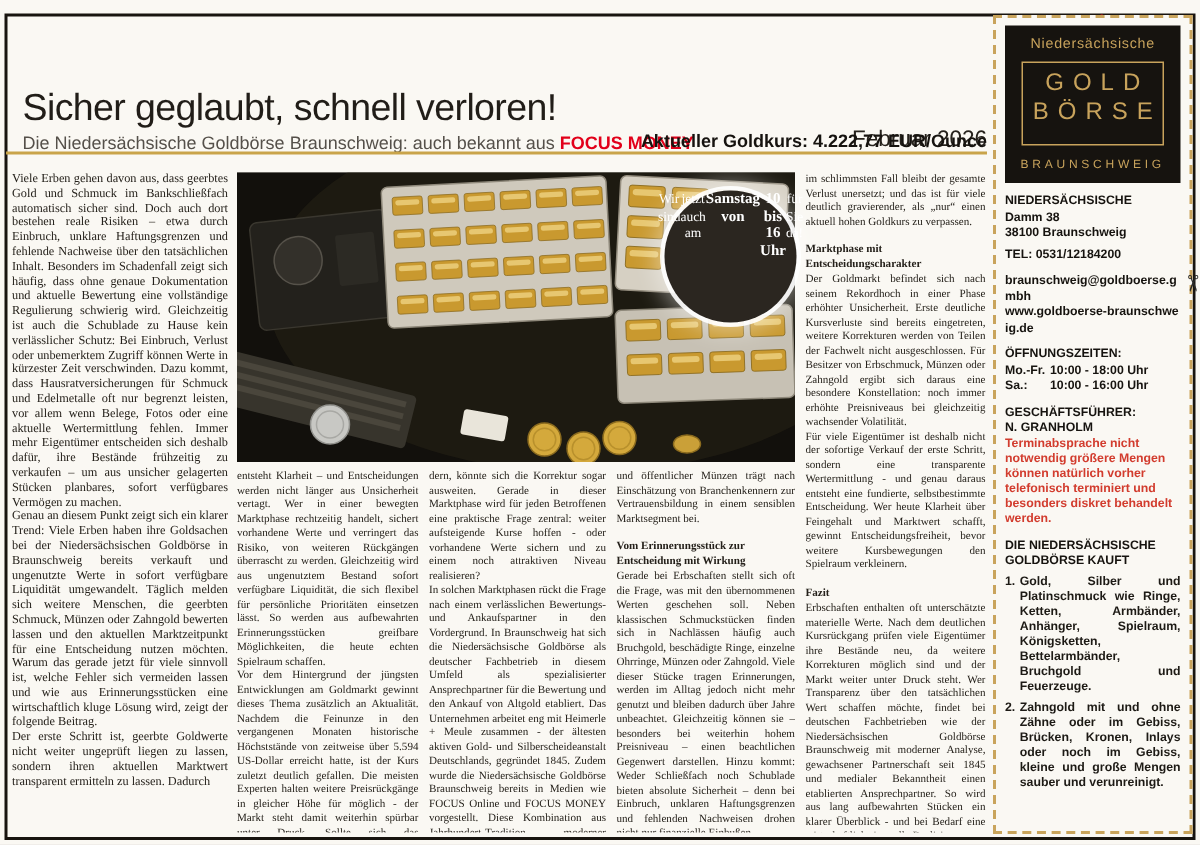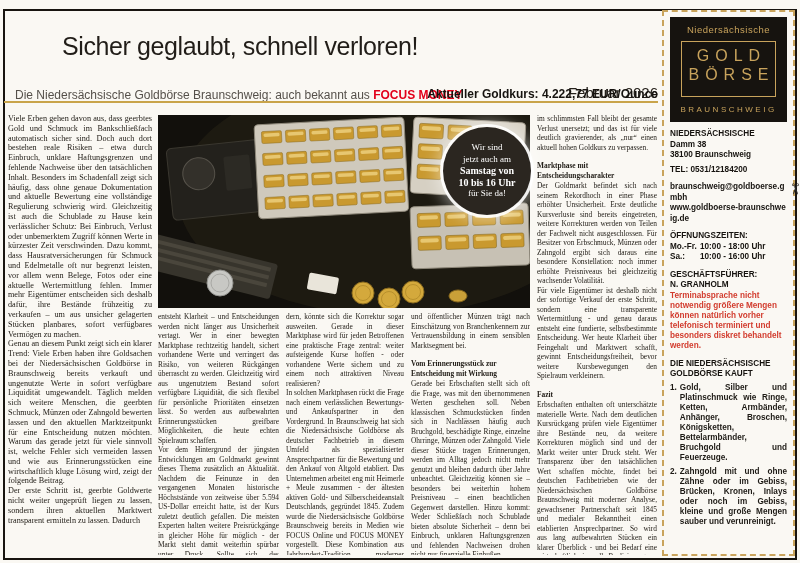--- a/index.html
+++ b/index.html
@@ -3,21 +3,21 @@
 <meta charset="utf-8">
 <style>
   html,body{margin:0;padding:0;background:#e8e6e2;}
   #page{position:relative;width:800px;height:563px;background:#faf8f3;overflow:hidden;
         font-family:"Liberation Sans",sans-serif;color:#1d1a15;}
   .frame{position:absolute;left:3px;top:9px;width:790px;height:547px;border:2px solid #18140f;}
 
   
   .hl{position:absolute;left:15px;font-weight:500;letter-spacing:-0.4px;color:#211d18;
       font-size:25px;line-height:28px;white-space:nowrap;}
-  .hl1{top:14px;} .hl2{top:32px;margin-left:47px;}
+  .hl1{top:14px;} .hl2{top:58px;}
   .subhead{position:absolute;left:15px;top:69px;font-size:14.5px;color:#55504a;white-space:nowrap;}
   .brandline{position:absolute;left:15px;top:88px;font-size:12px;color:#55504a;white-space:nowrap;}
   .brandline .red{color:#e2001a;font-weight:bold;}
   .goldrule{position:absolute;left:4px;top:101px;width:654px;height:2px;background:#c9a44a;}
   .date{position:absolute;left:440px;width:218px;top:84px;font-size:15px;text-align:right;color:#26221c;}
   .goldprice{position:absolute;left:300px;width:358px;top:87px;font-size:12px;font-weight:bold;
              text-align:right;color:#16130f;}
   .anzeige{position:absolute;left:699px;width:58px;top:8px;text-align:center;font-size:10.5px;
            font-weight:bold;color:#e2001a;}
   .pbadge{position:absolute;left:705px;top:23px;width:47px;text-align:center;}
@@ -38,21 +38,21 @@
   .col4{left:411px;top:312px;width:119px;height:243px;font-size:7.4px;line-height:9.5px;}
   .col5{left:537px;top:114px;width:120px;height:441px;font-size:7.4px;line-height:9.5px;}
   .body-p{margin:0;}
   .body-h{margin:9px 0 1px;font-weight:bold;text-align:left;}
 
   
   .photo{position:absolute;left:158px;top:115px;width:372px;height:193px;background:#14110d;}
   .photo svg{display:block;}
   .circle-badge{position:absolute;left:285px;top:12px;width:88px;height:88px;border-radius:50%;
                 background:#2b2620;box-shadow:0 0 0 3px rgba(255,255,255,.9),0 0 16px 6px rgba(255,255,255,.45);
-                display:flex;flex-direction:column;justify-content:center;text-align:center;
+                display:flex;flex-direction:row;justify-content:center;text-align:center;
                 color:#fff;font-size:9px;line-height:11.5px;font-family:"Liberation Serif",serif;}
   .circle-badge .b{font-weight:bold;font-size:10px;}
 
   
   .sidebar{position:absolute;left:662px;top:10px;width:133px;height:546px;box-sizing:border-box;
            border:2px dashed #c9a45c;background:#faf8f3;padding:5px 6px;}
   .scissors{position:absolute;right:-9px;top:168px;font-size:15px;color:#2a2a28;
             transform:rotate(90deg);background:transparent;}
   .logo-box{background:#16130f;text-align:center;padding:7px 5px 8px;}
   .logo-region{color:#c8a35c;font-size:9.5px;letter-spacing:.5px;}
@@ -260,21 +260,21 @@
       <div>N. GRANHOLM</div>
     </div>
 
     <div class="notice">Terminabsprache nicht notwendig größere Mengen können natürlich vorher telefonisch terminiert und besonders diskret behandelt werden.</div>
 
     <div class="buy">
       <div class="sb buy-title">DIE NIEDERSÄCHSISCHE GOLDBÖRSE KAUFT</div>
       <ol class="buy-list">
           <li>
             <span class="num">1.</span>
-            <span class="txt">Gold, Silber und Platinschmuck wie Ringe, Ketten, Armbänder, Anhänger, Broschen, Königsketten, Bettelarmbänder, Bruchgold und Feuerzeuge.</span>
+            <span class="txt">Gold, Silber und Platinschmuck wie Ringe, Ketten, Armbänder, Anhänger, Spielraum, Königsketten, Bettelarmbänder, Bruchgold und Feuerzeuge.</span>
           </li>
           <li>
             <span class="num">2.</span>
             <span class="txt">Zahngold mit und ohne Zähne oder im Gebiss, Brücken, Kronen, Inlays oder noch im Gebiss, kleine und große Mengen sauber und verunreinigt.</span>
           </li>
         </ol>
     </div>
   </div>
 </div>
 

